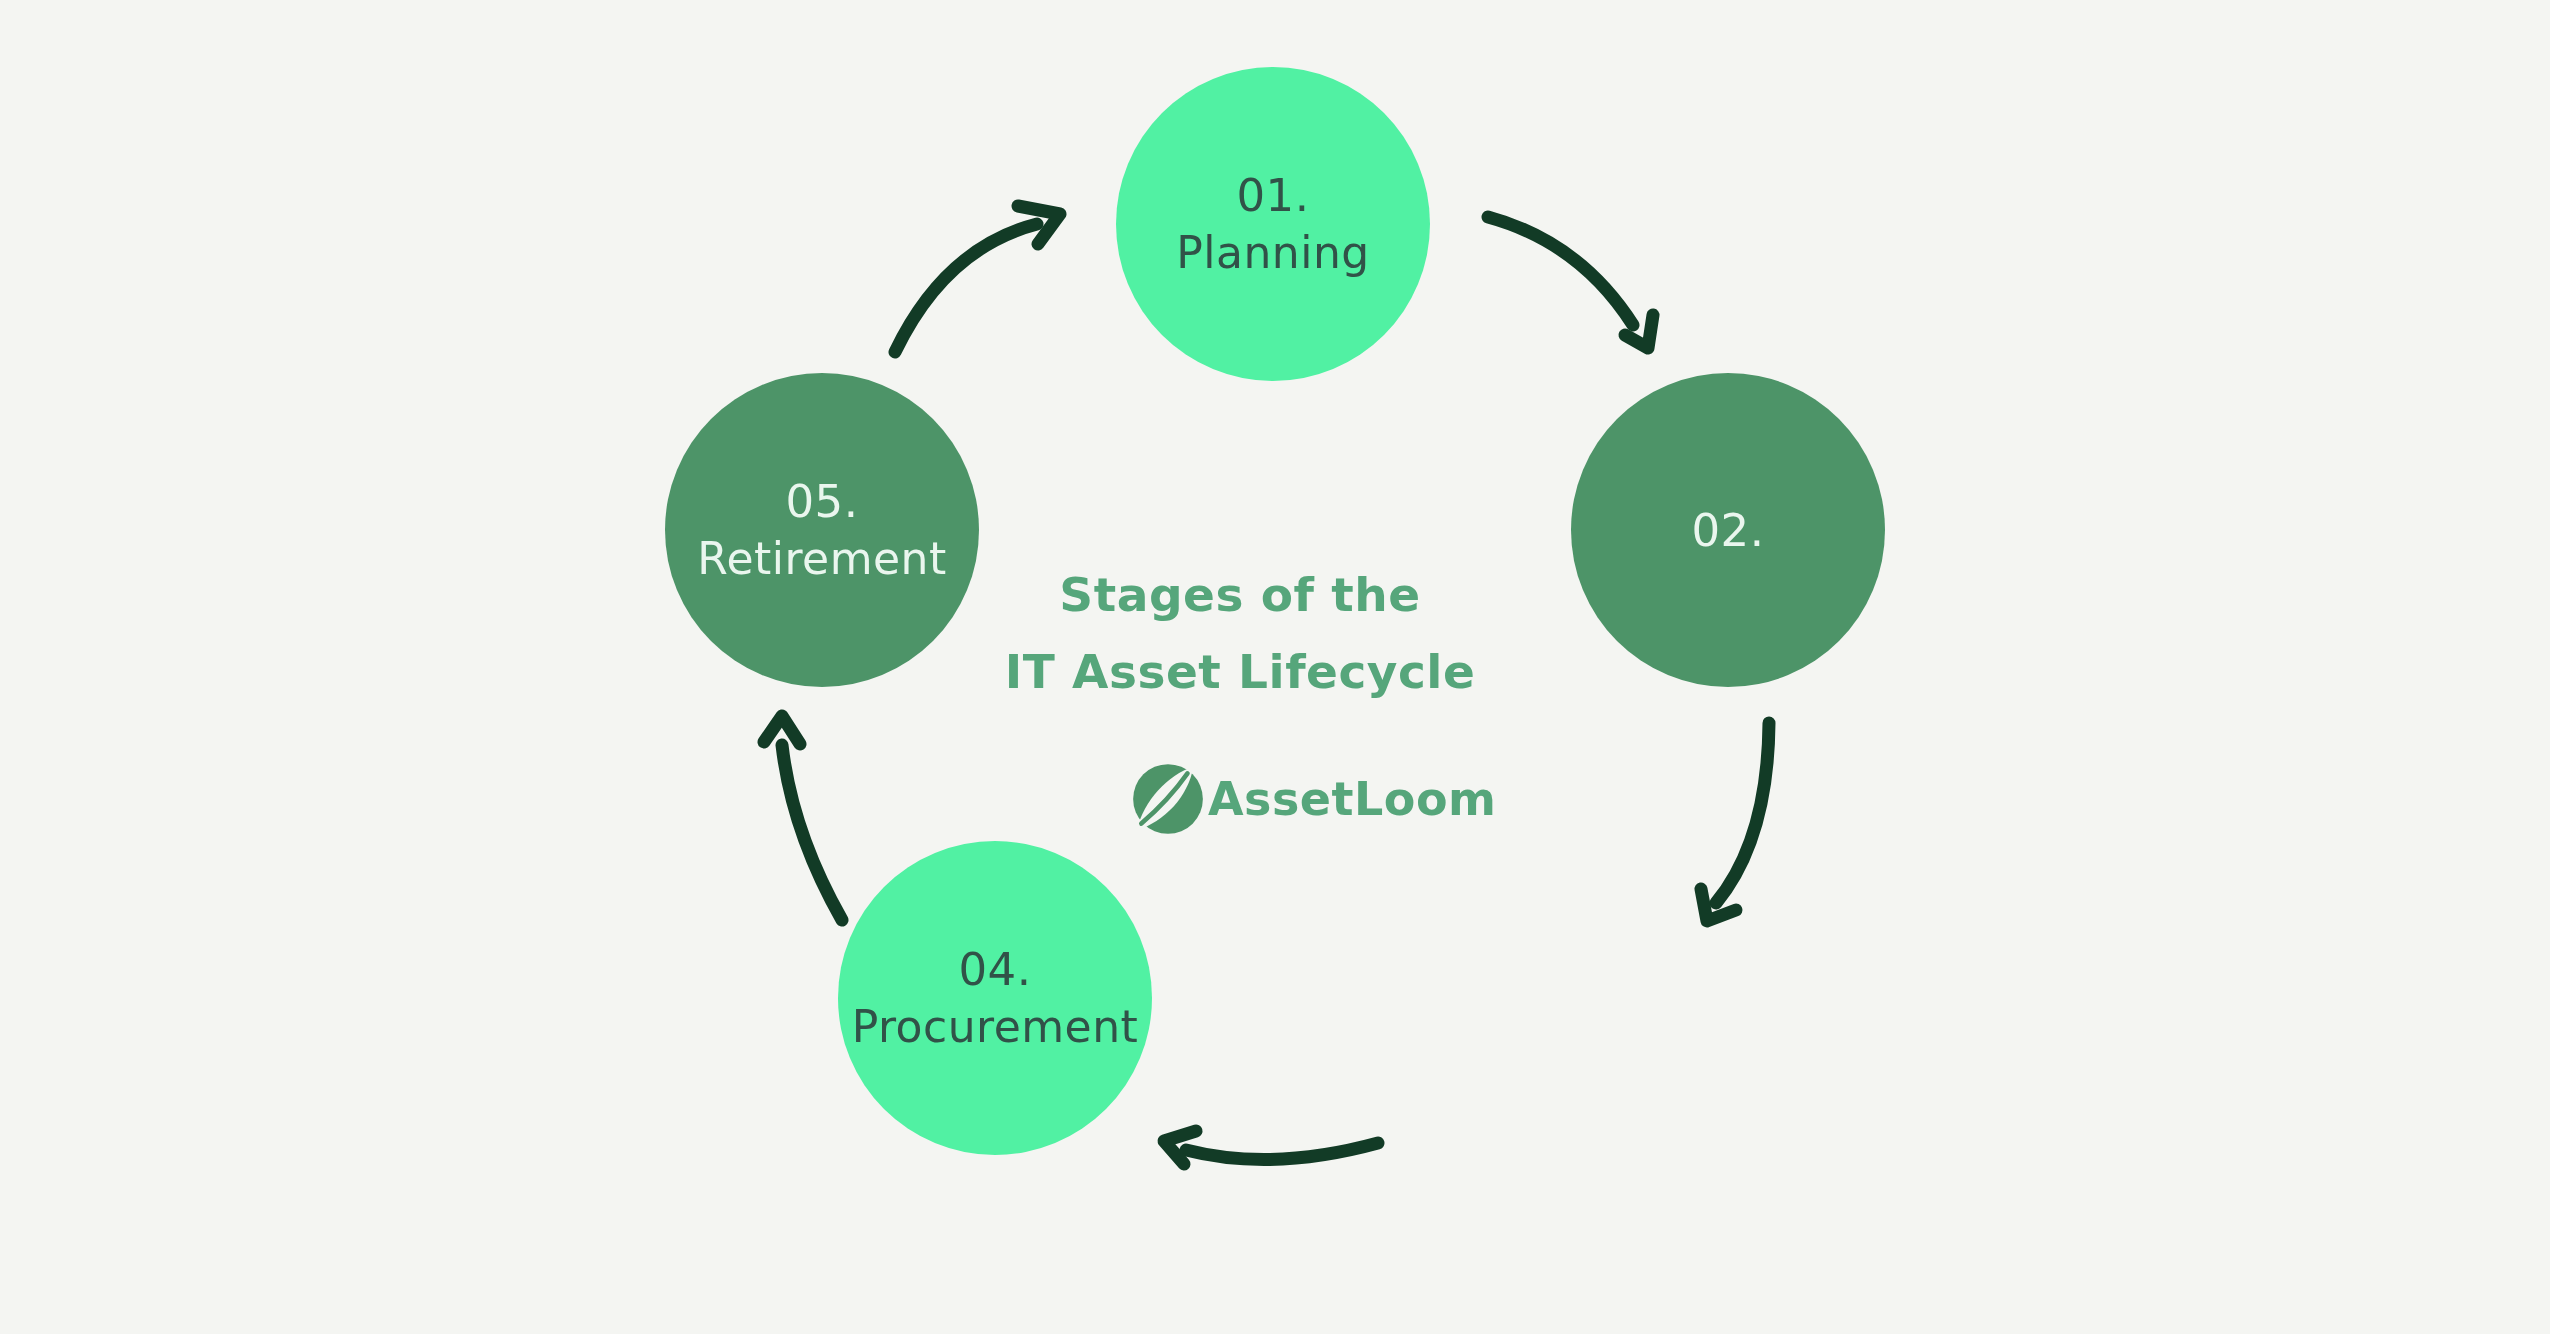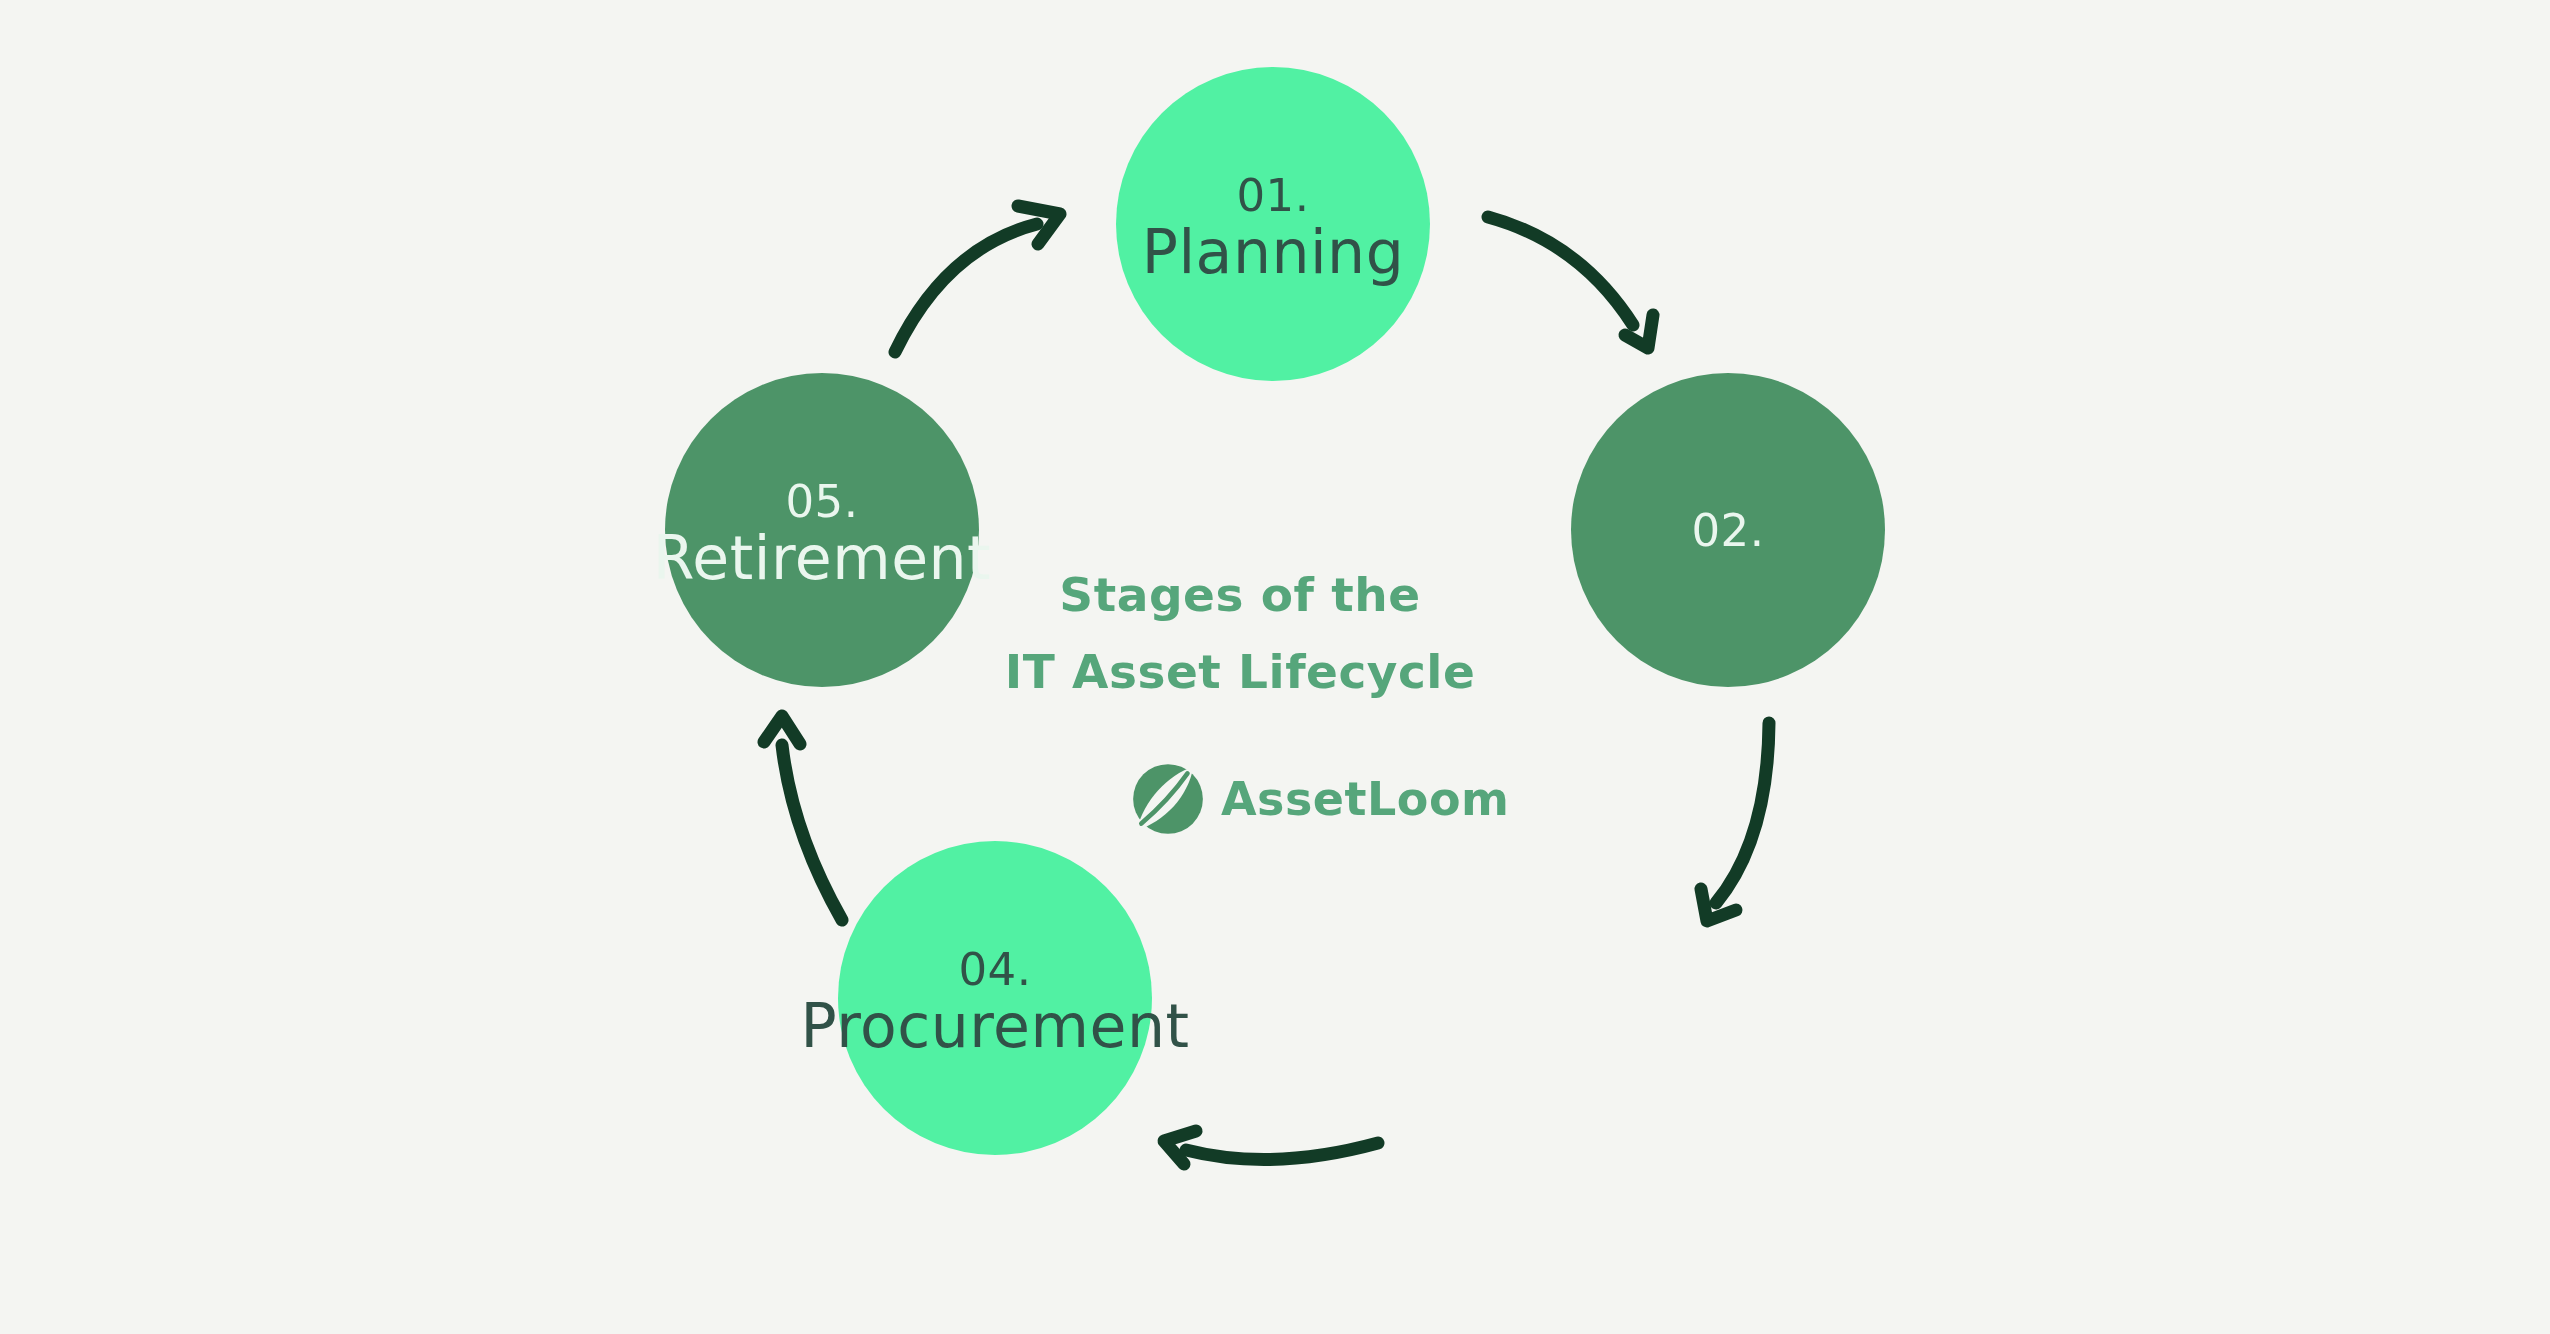--- a/index.html
+++ b/index.html
@@ -39,35 +39,35 @@
     display:flex;flex-direction:column;
     align-items:center;justify-content:center;
     text-align:center;
   }
   .stage.mint{background:var(--mint-circle);color:var(--dark-text);}
   .stage.dark{background:var(--dark-circle);color:var(--light-text);}
   .stage .num{
     font-size:45px;line-height:57px;font-weight:500;letter-spacing:0.5px;
   }
   .stage .lbl{
-    font-size:60px;line-height:57px;font-weight:500;letter-spacing:0.5px;
+    font-size:44px;line-height:57px;font-weight:500;letter-spacing:0.5px;
     white-space:nowrap;
   }
   .title{
     position:absolute;
     left:740px;top:556px;width:1000px;
     text-align:center;
     color:var(--title-green);
     font-size:47px;line-height:77px;font-weight:700;
     letter-spacing:0.5px;
   }
   .brand{
     position:absolute;
     left:1128px;top:759px;height:80px;
-    display:flex;align-items:center;gap:13px;
+    display:flex;align-items:center;
   }
   .brand-icon{width:80px;height:80px;display:block;}
   .brand-name{
     color:var(--title-green);
     font-size:46px;font-weight:700;letter-spacing:0.5px;
     white-space:nowrap;
   }
 </style>
 </head>
 <body>

